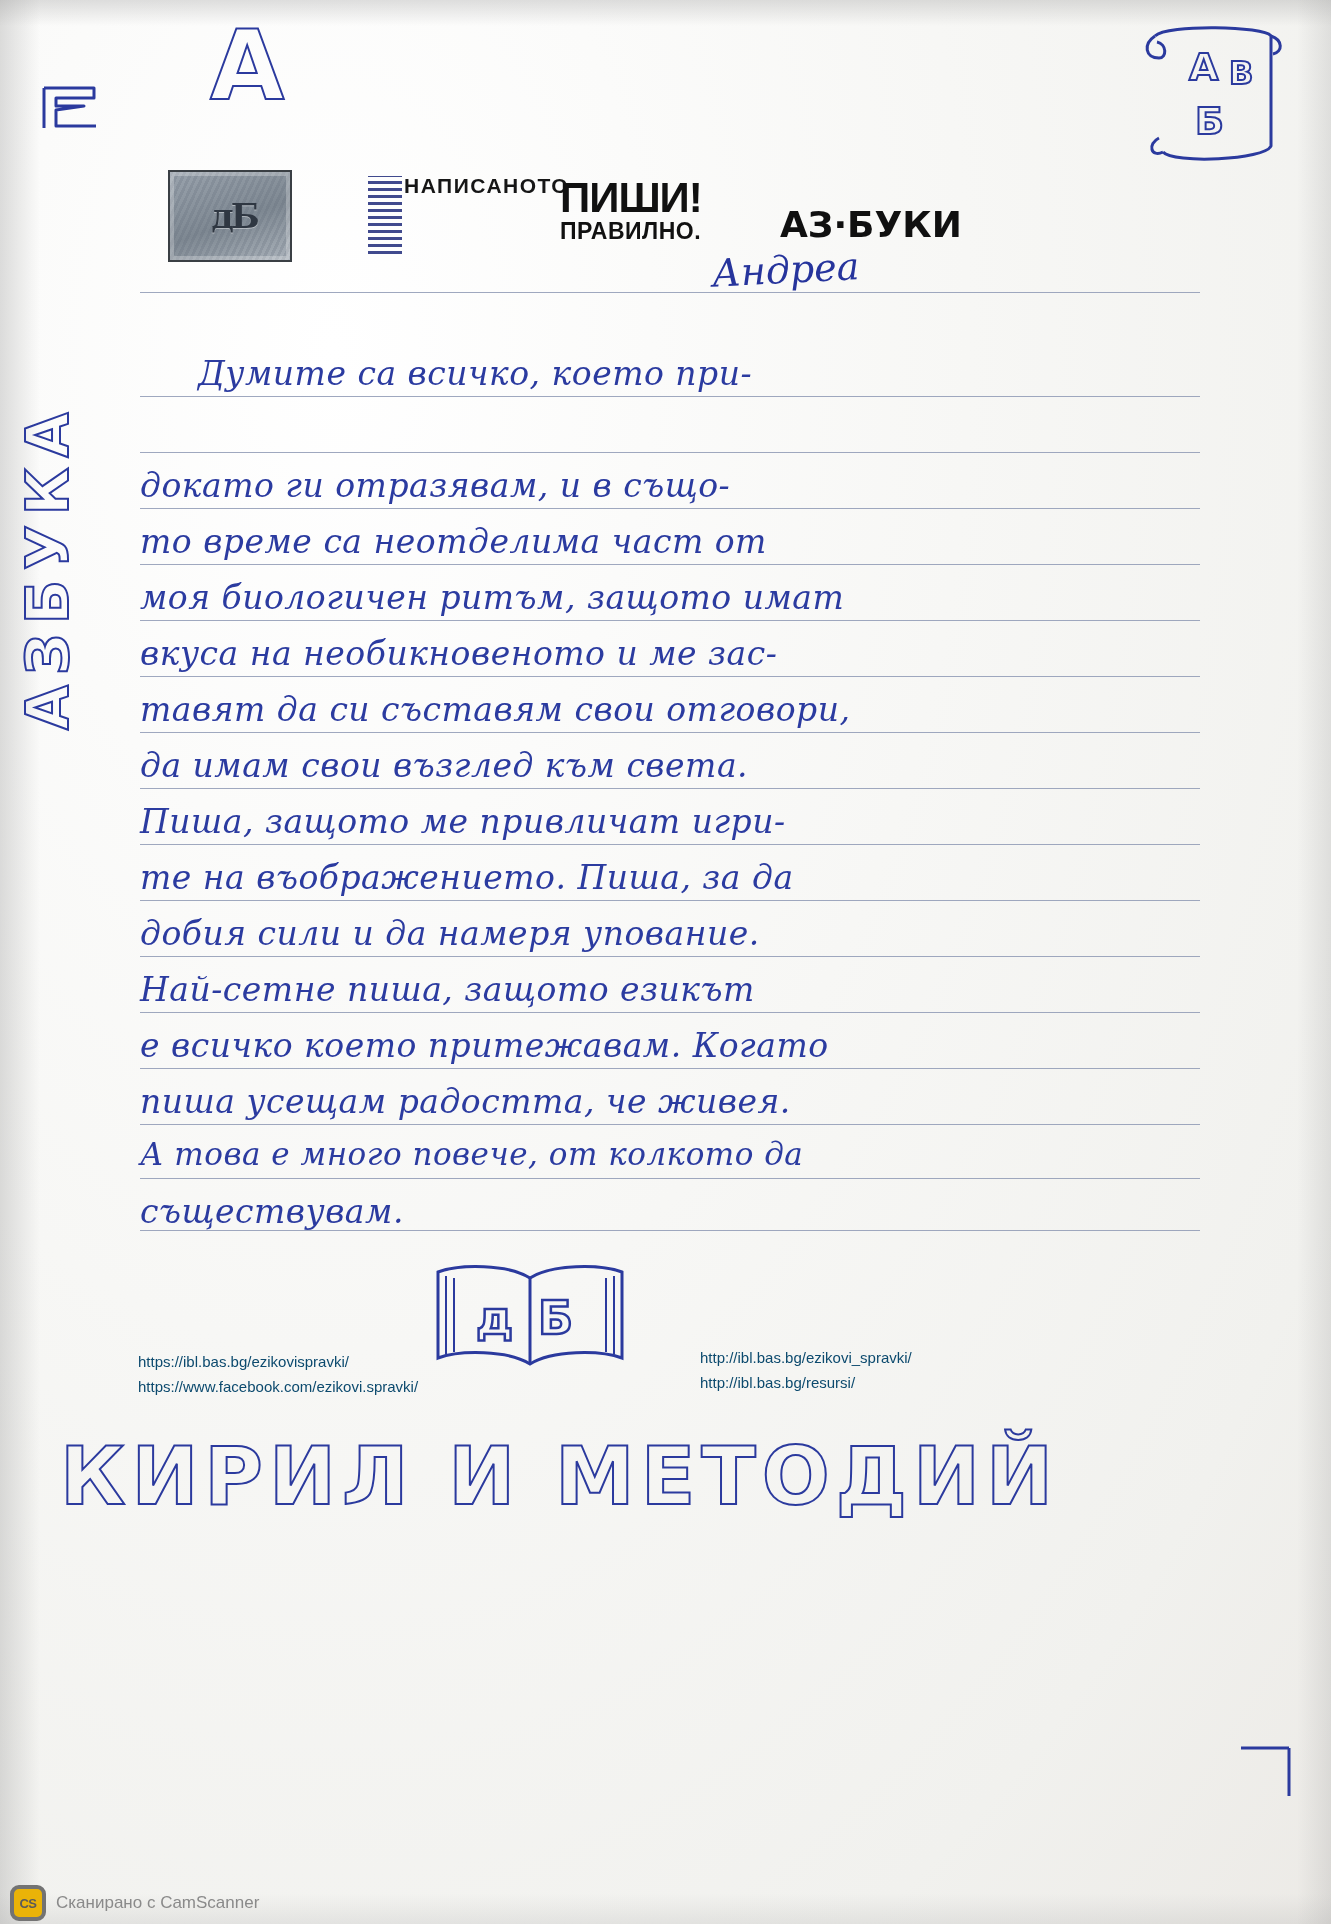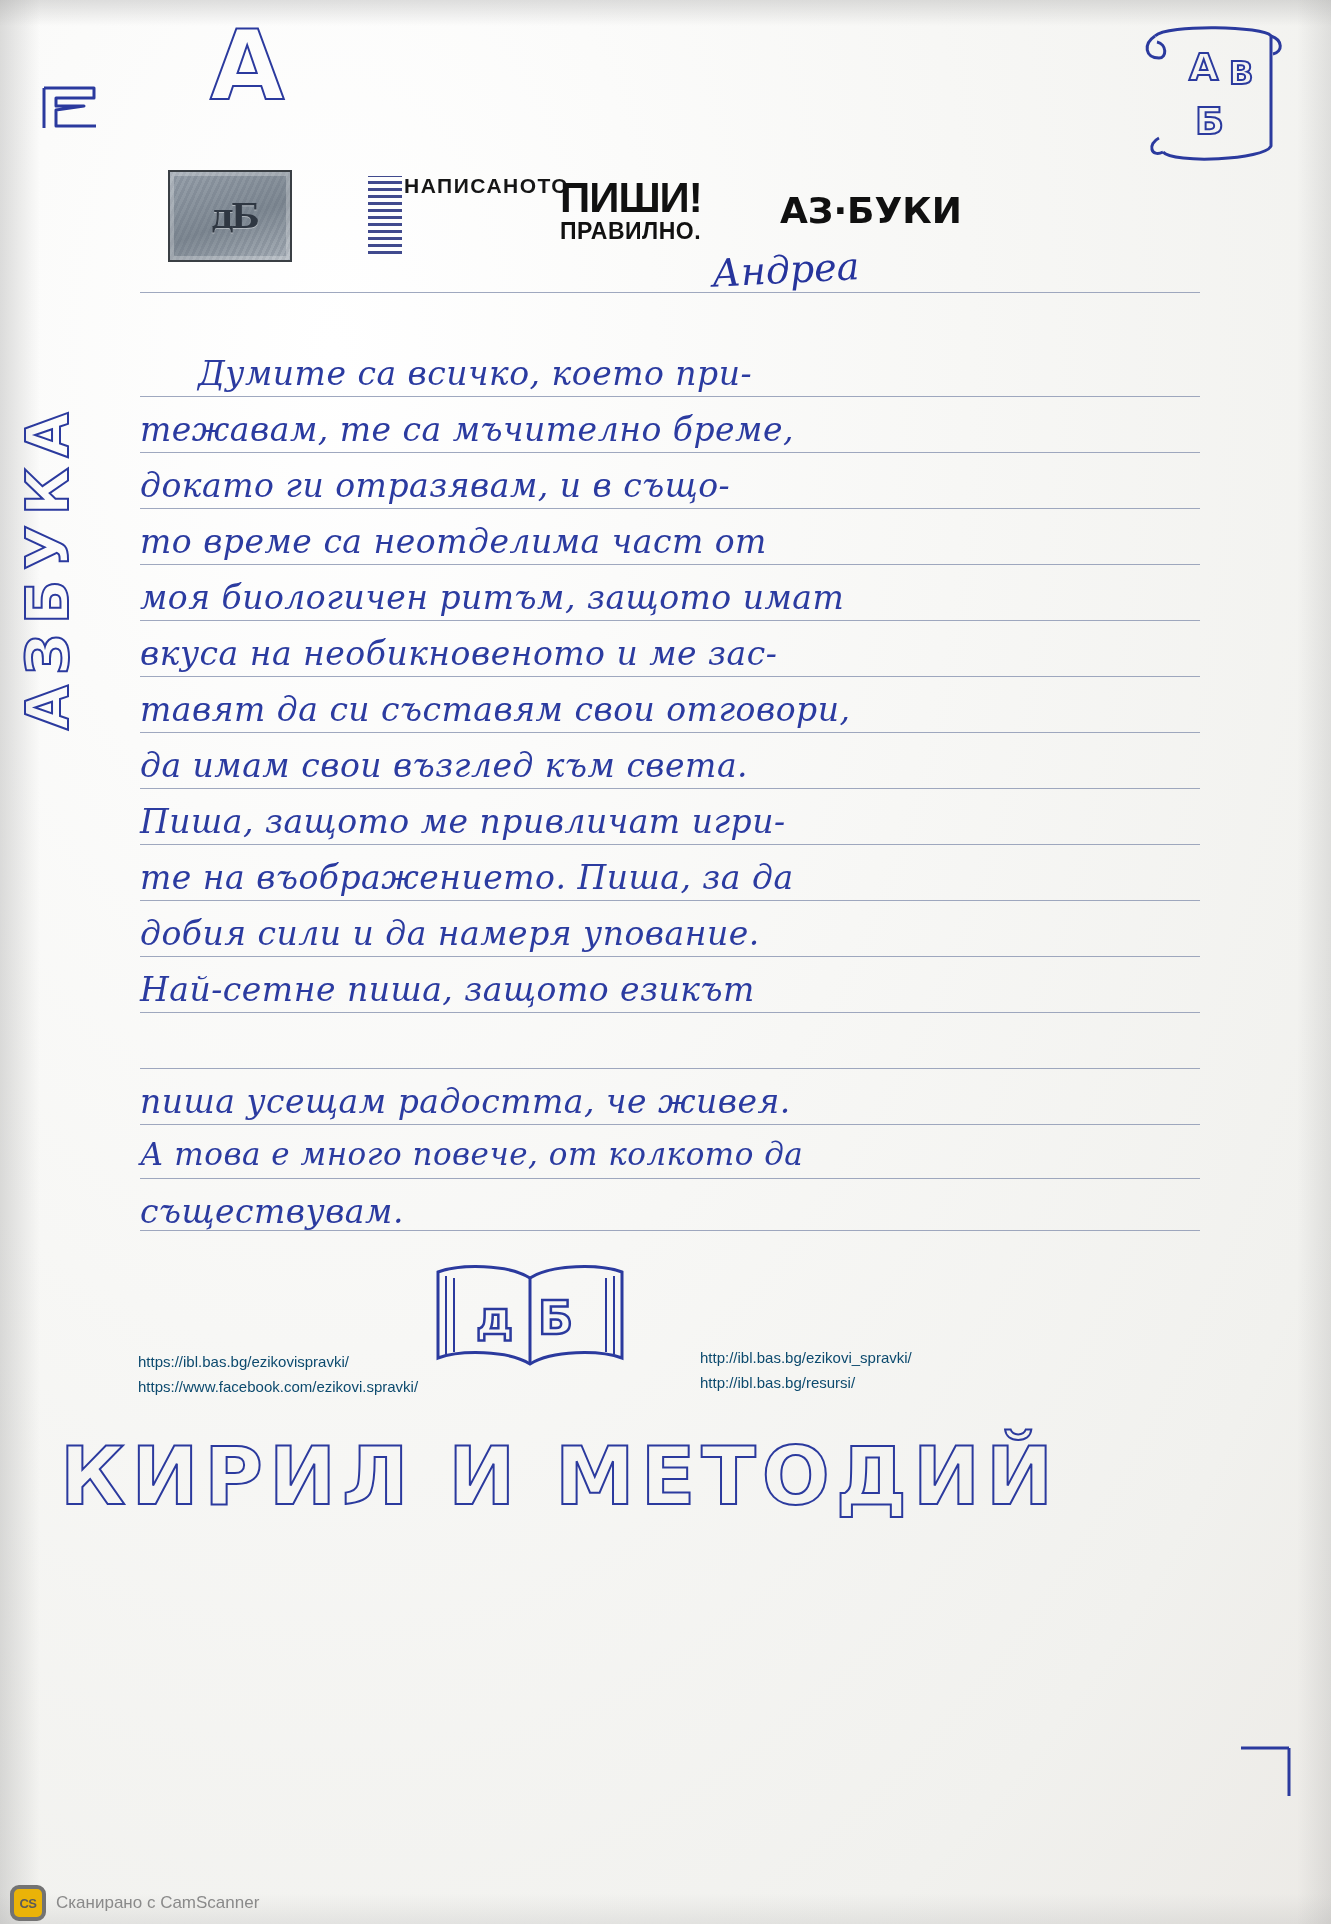--- a/index.html
+++ b/index.html
@@ -142,21 +142,21 @@
     letter-spacing: -1px;
     line-height: .95;
   }
   #pishi-block .pravilno {
     font-size: 23px;
     font-weight: 700;
     letter-spacing: 0.5px;
   }
   #azbuki-logo {
     position: absolute;
-    left: 620px; top: 22px;
+    left: 620px; top: 36px;
     font-family: "DejaVu Sans", sans-serif;
     font-size: 36px;
     font-weight: 700;
     color: #101010;
     letter-spacing: 0px;
   }
 
   
   #signature {
     position: absolute;
@@ -309,21 +309,20 @@
     <div id="azbuki-logo">АЗ·БУКИ</div>
   </div>
 
   <div id="signature" class="hand">Андреа</div>
 
   <div id="writing-area">
     <div class="rule" style="top:0px"></div>
 
     <div class="hand-line hand indent" style="top:62px">Думите са всичко, което при-</div>
     <div class="rule" style="top:104px"></div>
-    <div class="hand-line hand" style="top:118px">тежавам, те са мъчително бреме,</div>
     <div class="rule" style="top:160px"></div>
     <div class="hand-line hand" style="top:174px">докато ги отразявам, и в също-</div>
     <div class="rule" style="top:216px"></div>
     <div class="hand-line hand" style="top:230px">то време са неотделима част от</div>
     <div class="rule" style="top:272px"></div>
     <div class="hand-line hand" style="top:286px">моя биологичен ритъм, защото имат</div>
     <div class="rule" style="top:328px"></div>
     <div class="hand-line hand" style="top:342px">вкуса на необикновеното и ме зас-</div>
     <div class="rule" style="top:384px"></div>
     <div class="hand-line hand" style="top:398px">тавят да си съставям свои отговори,</div>
@@ -331,20 +330,21 @@
     <div class="hand-line hand" style="top:454px">да имам свои възглед към света.</div>
     <div class="rule" style="top:496px"></div>
     <div class="hand-line hand" style="top:510px">Пиша, защото ме привличат игри-</div>
     <div class="rule" style="top:552px"></div>
     <div class="hand-line hand" style="top:566px">те на въображението. Пиша, за да</div>
     <div class="rule" style="top:608px"></div>
     <div class="hand-line hand" style="top:622px">добия сили и да намеря упование.</div>
     <div class="rule" style="top:664px"></div>
     <div class="hand-line hand" style="top:678px">Най-сетне пиша, защото езикът</div>
     <div class="rule" style="top:720px"></div>
+    <div class="hand-line hand" style="top:734px">е всичко което притежавам. Когато</div>
     <div class="rule" style="top:776px"></div>
     <div class="hand-line hand" style="top:790px">пиша усещам радостта, че живея.</div>
     <div class="rule" style="top:832px"></div>
     <div class="hand-line hand" style="top:844px; font-size:31px">А това е много повече, от колкото да</div>
     <div class="rule" style="top:886px"></div>
     <div class="hand-line hand" style="top:900px">съществувам.</div>
     <div class="rule" style="top:938px"></div>
   </div>
 
   <div id="side-title" class="outline-letter">АЗБУКА</div>

